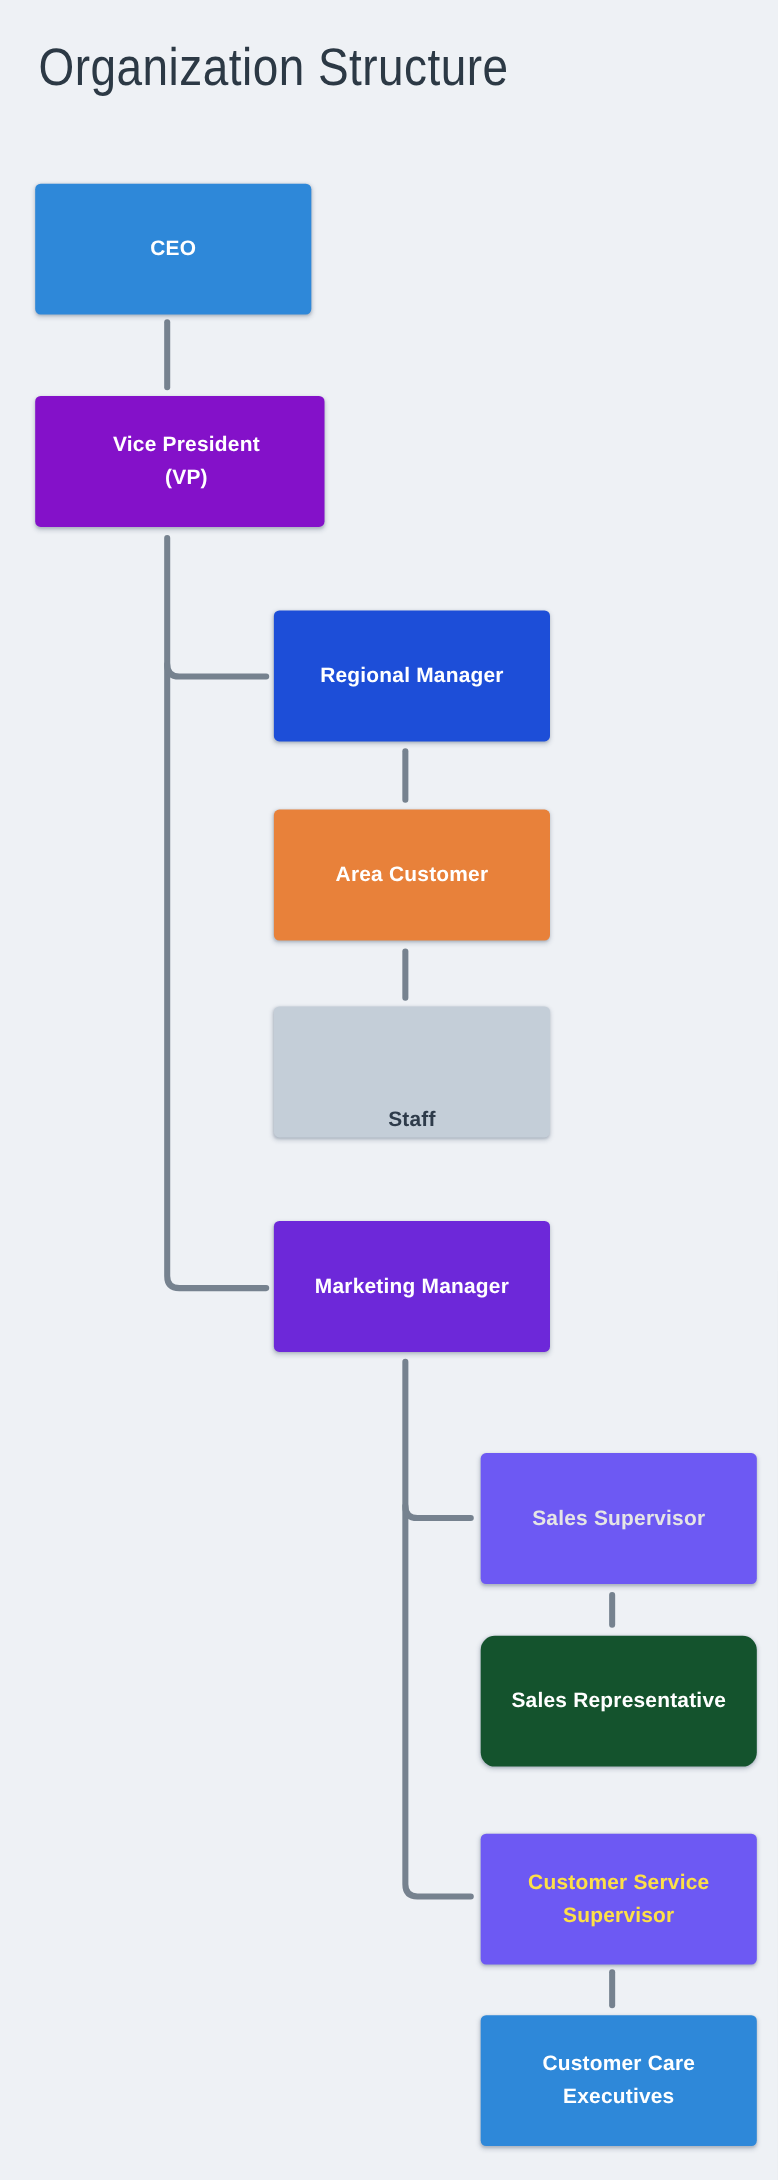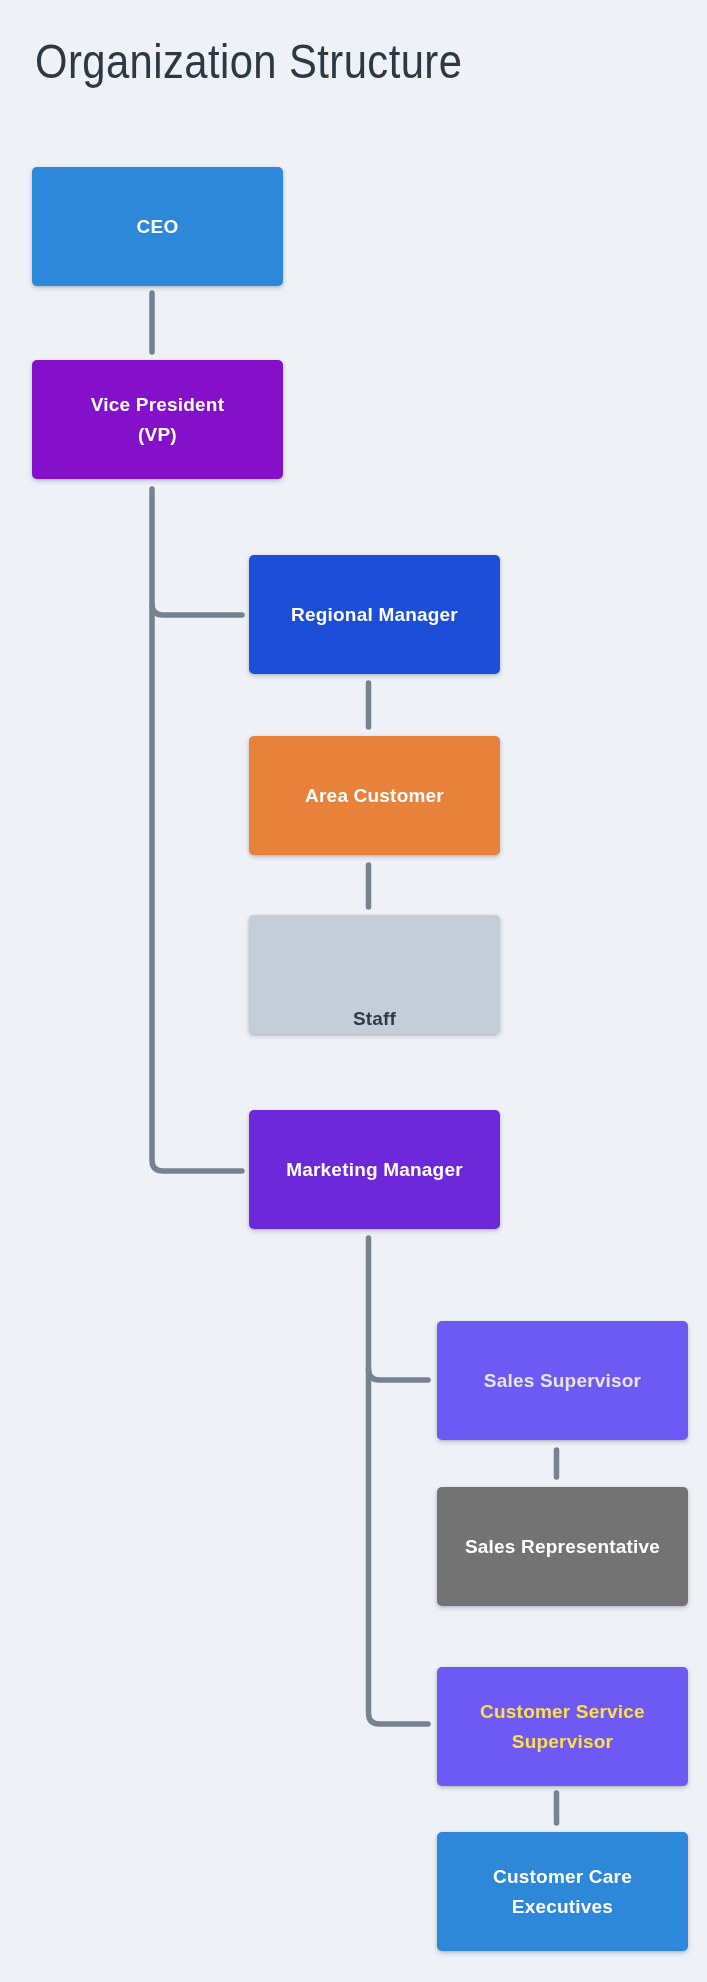--- a/index.html
+++ b/index.html
@@ -90,21 +90,21 @@
     <path d="M368.5 1238 V1713 Q368.5 1724 379.5 1724 H428"></path>
     <path d="M368.5 1369 Q368.5 1380 379.5 1380 H428"></path>
     <path d="M556.5 1450 V1477"></path>
     <path d="M556.5 1793 V1823"></path>
   </svg>
 
   <div class="node pos-ceo" style="background: rgb(46, 136, 217); color: rgb(255, 255, 255);">
     <span class="node-label">CEO</span>
   </div>
 
-  <div class="node pos-vp" style="background: rgb(132, 17, 201); color: rgb(255, 255, 255);">
+  <div class="node pos-vp" style="background: rgb(132, 17, 201); color: rgb(255, 255, 255); padding-left: 12px;">
     <span class="node-label">Vice President
 (VP)</span>
   </div>
 
   <div class="node pos-regional-manager" style="background: #1d4ed8; color: rgb(255, 255, 255);">
     <span class="node-label">Regional Manager</span>
   </div>
 
   <div class="node pos-area-manager" style="background: rgb(232, 129, 58); color: rgb(255, 255, 255);">
     <span class="node-label">Area Customer</span>
@@ -115,21 +115,21 @@
   </div>
 
   <div class="node pos-marketing-manager" style="background: #6d28d9; color: rgb(255, 255, 255);">
     <span class="node-label">Marketing Manager</span>
   </div>
 
   <div class="node pos-sales-supervisor" style="background: rgb(109, 89, 243); color: #e5e5e5;">
     <span class="node-label">Sales Supervisor</span>
   </div>
 
-  <div class="node pos-sales-representative" style="background: #737373; color: rgb(255, 255, 255);">
+  <div class="node pos-sales-representative" style="background: #14532d; color: rgb(255, 255, 255); border-radius: 13px;">
     <span class="node-label">Sales Representative</span>
   </div>
 
   <div class="node pos-customer-service-supervisor" style="background: rgb(109, 89, 243); color: #fde047;">
     <span class="node-label">Customer Service
 Supervisor</span>
   </div>
 
   <div class="node pos-customer-care-executives" style="background: rgb(46, 136, 217); color: #ffffff;">
     <span class="node-label">Customer Care

